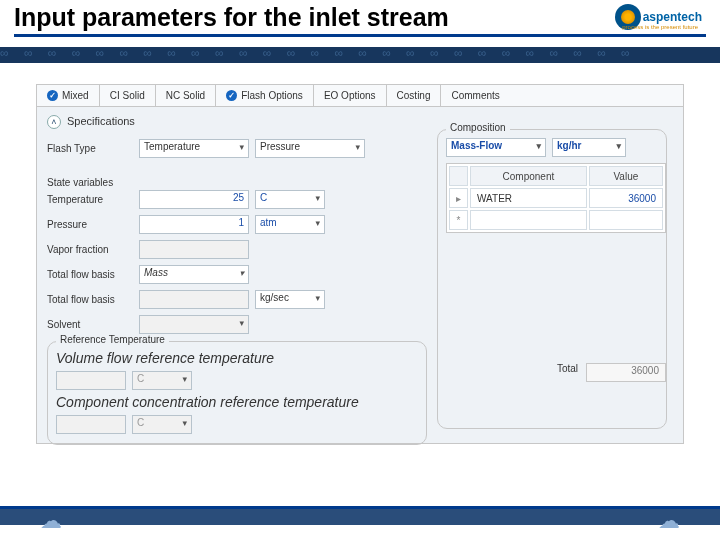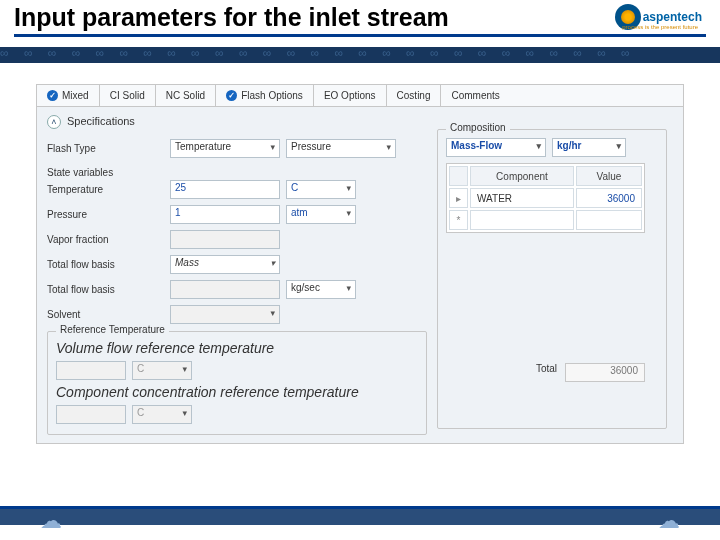--- a/index.html
+++ b/index.html
@@ -25,29 +25,29 @@
   .tab:last-child { border-right: none; }
   .check-icon { width: 11px; height: 11px; border-radius: 50%; background: #1565c0; display: inline-flex; align-items: center; justify-content: center; color: #fff; font-size: 8px; font-weight: bold; }
   .pane { position: relative; padding: 8px 10px 10px 10px; height: calc(100% - 22px); }
   .collapse-btn { position: absolute; left: 10px; top: 8px; width: 14px; height: 14px; border: 1px solid #8aa; border-radius: 50%; background: #fff; display: flex; align-items: center; justify-content: center; font-size: 9px; color: #357; }
   .section-title { position: absolute; left: 30px; top: 8px; font-size: 11px; }
 
   .left-col { position: absolute; left: 10px; top: 30px; width: 380px; }
   .right-col { position: absolute; left: 400px; top: 16px; width: 230px; }
 
   .row { display: flex; align-items: center; height: 22px; margin-bottom: 3px; }
-  .lbl { width: 123px; color: #333; }
+  .lbl { width: 92px; color: #333; }
   .fld { height: 19px; border: 1px solid #b7c3cc; background: #fff; font-size: 10px; padding: 1px 4px; }
   .fld.ro { background: #f1f1f1; color: #999; }
   .combo { position: relative; }
   .combo::after { content: "▾"; position: absolute; right: 4px; top: 2px; color: #555; pointer-events: none; font-size: 9px; }
-  .num { color: #1a4da8; }
+  .num { text-align: right; color: #1a4da8; }
   .blue-combo { color: #1a4da8; }
 
-  .group { border: 1px solid #c7c7c7; border-radius: 2px; padding: 8px 21px 6px 8px; margin-top: 6px; position: relative; }
+  .group { border: 1px solid #c7c7c7; border-radius: 10px; padding: 8px 0 6px 8px; margin-top: 6px; position: relative; }
   .group-title { position: absolute; top: -8px; left: 8px; background: #eef2f6; padding: 0 4px; font-size: 10px; color: #333; }
   .mini-lbl { font-size: 14px; color: #333; margin-bottom: 3px; font-style: italic; }
 
   .comp-head { display: flex; gap: 6px; margin-bottom: 6px; }
   .comp-table { border: 1px solid #c7c7c7; background: #fff; width: 100%; }
   .comp-table th, .comp-table td { border: 1px solid #d4dde4; font-size: 10px; padding: 3px 6px; height: 20px; }
   .comp-table th { background: #f0f3f7; font-weight: normal; color: #444; }
   .comp-table td.val { text-align: right; color: #1a4da8; font-weight: 500; }
   .row-marker { width: 12px; text-align: center; color: #888; }
   .tot-row { display: flex; justify-content: flex-end; align-items: flex-start; gap: 8px; margin-top: 130px; }
@@ -109,21 +109,21 @@
       <div class="section-title">Specifications</div>
 
       <div class="left-col">
         <div class="row">
           <div class="lbl">Flash Type</div>
           <div class="fld combo" style="width:110px"><span>Temperature</span></div>
           <div style="width:6px"></div>
           <div class="fld combo" style="width:110px"><span>Pressure</span></div>
         </div>
 
-        <div style="margin-top:8px;color:#333">State variables</div>
+        <div style="margin-top:18px;color:#333">State variables</div>
 
         <div class="row">
           <div class="lbl">Temperature</div>
           <div class="fld num" style="width:110px"><span>25</span></div>
           <div style="width:6px"></div>
           <div class="fld combo blue-combo" style="width:70px"><span>C</span></div>
         </div>
         <div class="row">
           <div class="lbl">Pressure</div>
           <div class="fld num" style="width:110px"><span>1</span></div>

